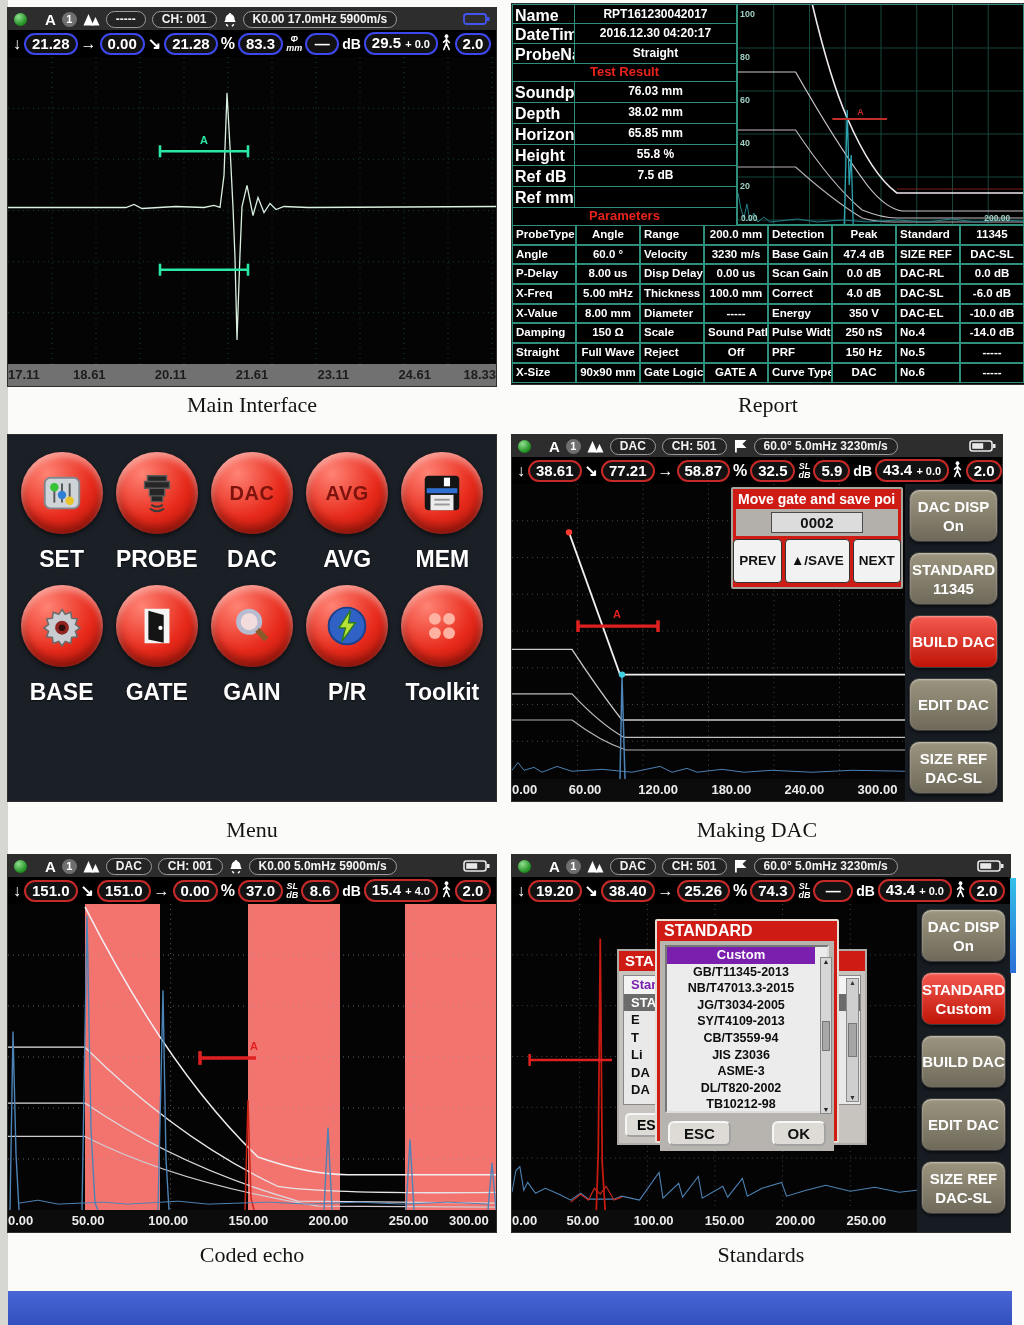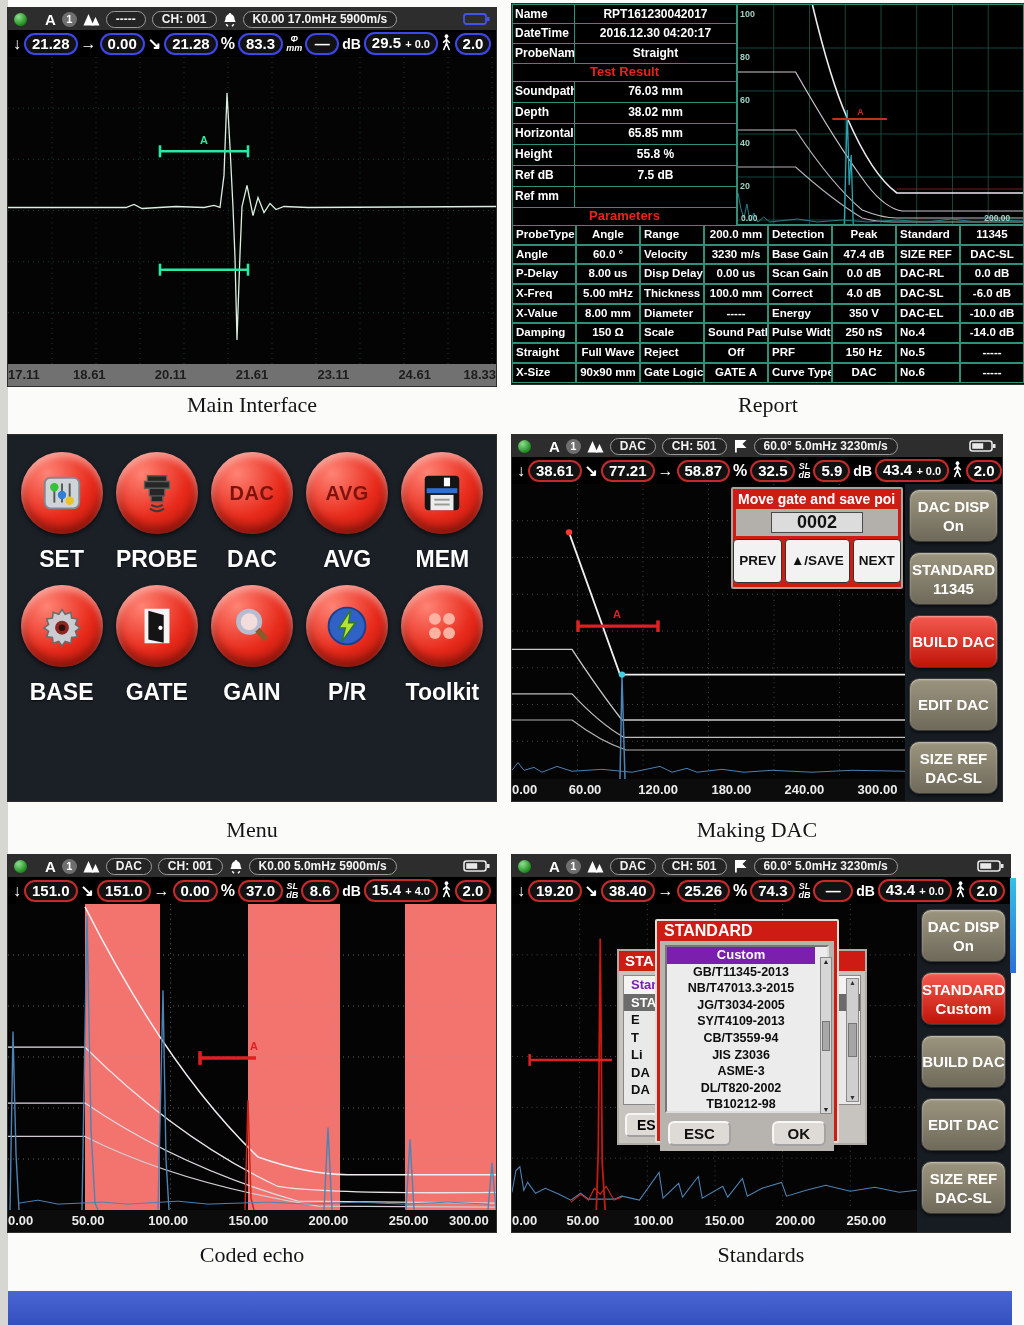--- a/index.html
+++ b/index.html
@@ -32,21 +32,21 @@
 .axlabel{position:absolute;top:3px;white-space:nowrap}
 svg text{font-family:"Liberation Sans",sans-serif}
 
 .btncol{display:flex;flex-direction:column;gap:10px;padding:5px 4px 0 4px}
 .side-btn{min-height:53px;border-radius:10px;background:linear-gradient(#9b957f,#6f695a);border:1px solid #3a3a3a;color:#fff;font-weight:bold;font-size:15px;line-height:19px;text-align:center;display:flex;flex-direction:column;justify-content:center;box-shadow:inset 0 1px 2px rgba(255,255,255,.45),0 2px 3px rgba(0,0,0,.55)}
 .side-btn.active{background:linear-gradient(#f45a50,#bf1407)}
 
 .report-left{position:absolute;left:0;top:0;width:225px;height:221px;background:#000}
 .rrow{display:flex;height:20px;border:1px solid #2f8f7a;border-top:none}
 .rrow:first-child{border-top:1px solid #2f8f7a}
-.rlabel{width:62px;color:#fff;font-weight:bold;font-size:12px;padding:2px 2px;border-right:1px solid #2f8f7a;white-space:nowrap;overflow:hidden}
+.rlabel{width:62px;color:#fff;font-weight:bold;font-size:16px;padding:2px 2px;border-right:1px solid #2f8f7a;white-space:nowrap;overflow:hidden}
 .rval{flex:1;color:#fff;font-weight:bold;font-size:12px;text-align:center;padding:2px}
 .rsection{height:18px;color:#e8231c;font-weight:bold;font-size:13px;text-align:center;border:1px solid #2f8f7a;border-top:none;line-height:16px}
 .rrow.tall{height:21px}
 .report-chart{position:absolute;left:225px;top:0;right:0;height:221px;background:#000;border:1px solid #2f8f7a}
 .report-chart svg{position:absolute;inset:0;width:100%;height:100%}
 .report-params{position:absolute;left:0;top:221px;right:0;bottom:0;background:#000}
 .prow{display:grid;grid-template-columns:repeat(8,1fr);height:19.7px}
 .pcell{border:1px solid #2f8f7a;color:#fff;font-weight:bold;font-size:11.5px;padding:2px 3px;white-space:nowrap;overflow:hidden}
 .pcell.val{text-align:center}
 
@@ -54,21 +54,21 @@
 .menu-item{display:flex;flex-direction:column;align-items:center;padding:5px 0 3px;border-radius:3px}
 .menu-item.selected{background:#7c7c7c}
 .bubble{width:82px;height:82px;border-radius:50%;background:radial-gradient(circle at 32% 26%,#ff8374,#e72a1b 55%,#b21105);box-shadow:inset 0 5px 7px rgba(255,255,255,.45),inset 0 -7px 10px rgba(0,0,0,.35),0 2px 5px rgba(0,0,0,.65);display:flex;align-items:center;justify-content:center}
 .bubble svg{width:46px;height:46px}
 .icontext{color:#7e120c;font-size:20px;font-weight:bold;letter-spacing:.5px}
 .mlabel{color:#fff;font-weight:bold;font-size:23px;margin-top:12px;text-shadow:0 1px 2px rgba(0,0,0,.7)}
 
 .mgd{position:absolute;top:3px;right:2px;width:172px;background:#ce1b14;border:2px solid #a8a49e;border-radius:2px;z-index:5;padding:1px 3px 4px}
 .mgd-title{color:#fff;font-weight:bold;font-size:14px;white-space:nowrap;padding:1px 2px}
 .mgd-inputrow{background:#b3afab;padding:3px 0;margin:1px 0 3px}
-.mgd-input{width:92px;margin:0 auto;background:#dcdcdc;border:1px solid #4a4a4a;text-align:center;font-weight:bold;font-size:18px;color:#111;line-height:19px}
+.mgd-input{width:92px;margin:0 auto;background:#dcdcdc;border:1px solid #4a4a4a;text-align:center;font-weight:bold;font-size:15px;color:#111;line-height:19px}
 .mgd-btns{display:flex;gap:3px;justify-content:center}
 .mgd-btn{background:#f2f2f2;border:1px solid #333;border-radius:4px;font-weight:bold;font-size:13.5px;color:#111;padding:12px 5px;line-height:18px;white-space:nowrap}
 
 .bgd{position:absolute;left:105px;top:45px;width:250px;height:196px;background:#c7c4c0;border:2px solid #b0aca8;z-index:3}
 .bgd-title{background:#ce1b14;color:#fff;font-weight:bold;font-size:15px;padding:1px 6px;height:20px}
 .bgd-body{position:relative;margin:4px;background:#e9e9e9;border:1px solid #888;height:130px;overflow:hidden}
 .bgd-row{font-weight:bold;font-size:13px;color:#111;padding:0 7px;line-height:17.5px;white-space:nowrap}
 .bgd-row.purple{color:#7a1fae;background:#f3f3f3}
 .bgd-row.sel{background:#6b6b6b;color:#fff}
 .bgd-scroll{position:absolute;right:1px;top:2px;bottom:2px;width:13px;background:#cfcfcf;border:1px solid #8a8a8a;display:flex;flex-direction:column;justify-content:space-between;align-items:center;font-size:7px;color:#333}

